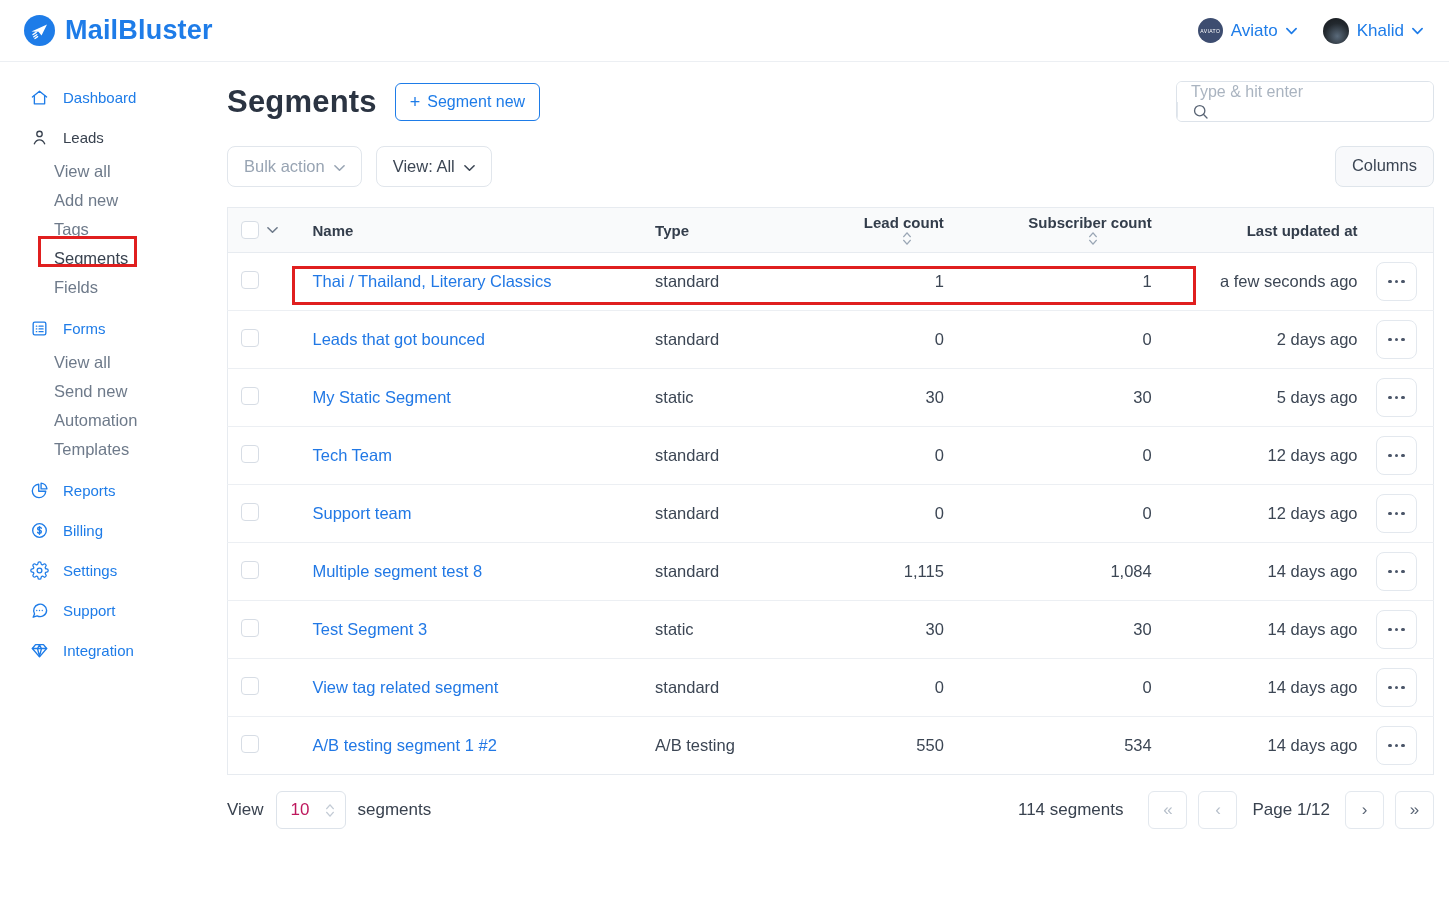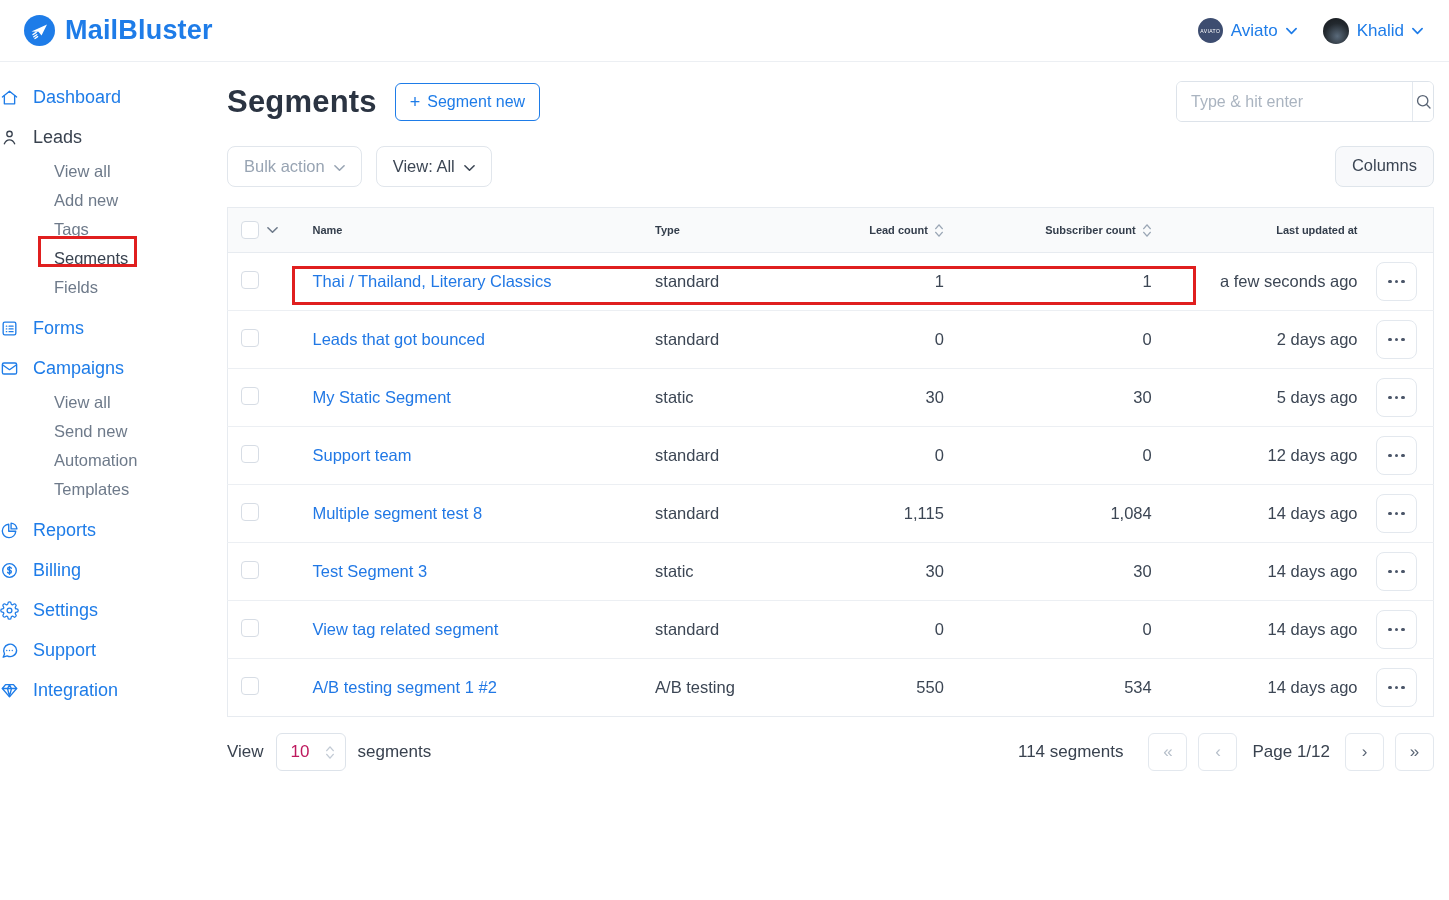--- a/index.html
+++ b/index.html
@@ -20,74 +20,74 @@
   .top-menu { display:flex; align-items:center; gap:8px; color:#1e7ce8; cursor:pointer; font-size:17px; }
   .avatar-ws { width:25px; height:25px; border-radius:50%; background:#3d4d70; color:#fff;
                display:flex; align-items:center; justify-content:center; font-size:5px; letter-spacing:.4px; }
   .avatar-user { width:26px; height:26px; border-radius:50%;
                  background:radial-gradient(circle at 55% 70%, #5a6a7a 0%, #23292f 55%, #15181c 100%); }
   .chev { width:11px; height:8px; }
 
   
   .layout { display:flex; align-items:flex-start; }
   .sidebar { width:227px; flex:0 0 227px; padding-top:15px; }
-  .s-item { height:40px; display:flex; align-items:center; gap:14px; 
-            color:#1e7ce8; cursor:pointer; font-size:18px; }
+  .s-item { height:40px; display:flex; align-items:center; gap:14px; padding-left:30px;
+            color:#1e7ce8; cursor:pointer; font-size:15px; }
   .s-item.dark { color:#39424f; }
   .s-ico { width:19px; height:19px; flex:0 0 19px; }
   .side-sub { margin-bottom:6px;text-align:right; }
   .s-sub { height:29px; display:flex; align-items:center; padding-left:54px;
            color:#6e7a8a; cursor:pointer; font-size:16.5px; }
   .s-sub.active { color:#39424f; }
 
   
   .main { flex:1; padding:19px 15px 0 0; }
   .title-row { display:flex; align-items:center; justify-content:space-between; }
   .title-left { display:flex; align-items:center; gap:18px; }
   .page-title { font-size:31px; font-weight:600; color:#2b3442; letter-spacing:.2px; }
   .btn-create { display:flex; align-items:center; gap:7px; border:1px solid #1e7ce8; color:#1e7ce8;
                 background:#fff; border-radius:6px; padding:9px 14px; font-size:16px; cursor:pointer;
                 font-family:inherit; }
   .plus { font-size:18px; line-height:14px; }
   .searchbox { display:flex; align-items:stretch; border:1px solid #dde3ea; border-radius:6px;
-               overflow:hidden; width:258px; height:41px; background:#fff; }
+               overflow:hidden; width:258px; height:41px; background:#fff;flex-direction:column; }
   .searchbox input { border:none; outline:none; flex:1; padding:0 14px; font-size:16px;
                      color:#39424f; font-family:inherit; }
   .searchbox input::placeholder { color:#aab4c0; }
   .search-btn { width:46px; border:none; border-left:1px solid #e3e8ee; background:#fff;
                 display:flex; align-items:center; justify-content:center; cursor:pointer; color:#5a6575; }
 
   .toolbar { margin-top:24px; display:flex; align-items:center; justify-content:space-between; }
   .toolbar-left { display:flex; gap:14px; }
   .btn { display:flex; align-items:center; gap:9px; border:1px solid #e1e6ec; background:#fff;
          border-radius:8px; padding:0 16px; height:41px; font-size:16.5px; cursor:pointer;
          color:#3c4654; font-family:inherit; }
   .btn.muted { color:#98a4b3; }
   .btn.gray { background:#f8f9fb; border-color:#dfe5eb;flex-direction:column; }
   .btn .chev { margin-top:2px; }
 
   
   table { margin-top:20px; width:100%; border-collapse:collapse; border:1px solid #e7ebf0; }
-  thead th { background:#f9fafb; height:45px; font-weight:bold; color:#333d4b; font-size:11px;
+  thead th { background:#f9fafb; height:45px; font-weight:bold; color:#333d4b; font-size:15px;
              text-align:left; border-bottom:1px solid #e7ebf0; }
   tbody td { height:58px; border-bottom:1px solid #eceff3; font-size:16.5px; color:#3c4654; }
   tbody tr:last-child td { border-bottom:none; }
   .c-check { width:85px; padding-left:13px; }
   .c-name  { width:343px; }
   .c-type  { width:167px; }
   .c-lead  { width:150px; text-align:right; padding-right:28px; }
   .c-sub   { width:190px; text-align:right; padding-right:10px; }
   .c-upd   { width:198px; text-align:right; padding-right:2px; }
   .c-act   { width:74px; text-align:center; }
   .check-wrap { display:flex; align-items:center; gap:8px; }
   .cb { width:18px; height:18px; border:1.5px solid #d7dde5; border-radius:4px; background:#fff;
         display:inline-block; cursor:pointer; }
   a.seg-link { color:#2178e5; text-decoration:none; cursor:pointer; }
   .sort-ico { display:inline-block; vertical-align:-2px; margin-left:6px; color:#9aa6b5; }
-  .th-flex { display:inline-flex; align-items:center; cursor:pointer; }
+  .th-flex { display:inline-flex; align-items:center; cursor:pointer;flex-direction:column; }
   .dots-btn { width:41px; height:39px; border:1px solid #e3e8ee; border-radius:8px; background:#fff;
               display:inline-flex; align-items:center; justify-content:center; gap:3px; cursor:pointer; }
   .dots-btn i { width:3.5px; height:3.5px; border-radius:50%; background:#4a5568; }
 
   
   .foot { margin-top:16px; display:flex; align-items:center; justify-content:space-between; padding-bottom:20px; }
   .foot-left { display:flex; align-items:center; gap:12px; font-size:17px; color:#39424f; }
   .spinner { width:70px; height:38px; border:1px solid #dde3ea; border-radius:6px; display:flex;
              align-items:center; justify-content:space-between; padding:0 10px 0 14px; color:#be185d;
              background:#fff; cursor:pointer; }
@@ -170,29 +170,20 @@
     <div class="s-item">
       <span class="s-ico">
         <svg viewBox="0 0 24 24" width="19" height="19" fill="none" stroke="currentColor" stroke-width="1.7" stroke-linecap="round" stroke-linejoin="round">
             <rect x="4" y="4" width="16" height="16" rx="2"></rect>
             <path d="M8 9h.5M8 12.5h.5M8 16h.5M11.5 9h5M11.5 12.5h5M11.5 16h5"></path>
           </svg>
       </span>
       <span>Forms</span>
     </div>
 
-    <div class="s-item">
-      <span class="s-ico">
-        <svg viewBox="0 0 24 24" width="19" height="19" fill="none" stroke="currentColor" stroke-width="1.7" stroke-linecap="round" stroke-linejoin="round">
-            <rect x="3" y="5" width="18" height="14" rx="2"></rect>
-            <path d="M3.5 7.5 12 13.5l8.5-6"></path>
-          </svg>
-      </span>
-      <span>Campaigns</span>
-    </div>
     <div class="side-sub">
       <div class="s-sub">View all</div>
       <div class="s-sub">Send new</div>
       <div class="s-sub">Automation</div>
       <div class="s-sub">Templates</div>
     </div>
 
     <div class="s-item">
       <span class="s-ico">
         <svg viewBox="0 0 24 24" width="19" height="19" fill="none" stroke="currentColor" stroke-width="1.7" stroke-linecap="round" stroke-linejoin="round">
@@ -361,20 +352,33 @@
           <td class="c-sub">30</td>
           <td class="c-upd">5 days ago</td>
           <td class="c-act"><span class="dots-btn">
                 <i></i>
                 <i></i>
                 <i></i>
               </span></td>
         </tr>
         <tr>
           <td class="c-check"><span class="cb"></span></td>
+          <td class="c-name"><a class="seg-link">Tech Team</a></td>
+          <td class="c-type">standard</td>
+          <td class="c-lead">0</td>
+          <td class="c-sub">0</td>
+          <td class="c-upd">12 days ago</td>
+          <td class="c-act"><span class="dots-btn">
+                <i></i>
+                <i></i>
+                <i></i>
+              </span></td>
+        </tr>
+        <tr>
+          <td class="c-check"><span class="cb"></span></td>
           <td class="c-name"><a class="seg-link">Support team</a></td>
           <td class="c-type">standard</td>
           <td class="c-lead">0</td>
           <td class="c-sub">0</td>
           <td class="c-upd">12 days ago</td>
           <td class="c-act"><span class="dots-btn">
                 <i></i>
                 <i></i>
                 <i></i>
               </span></td>

